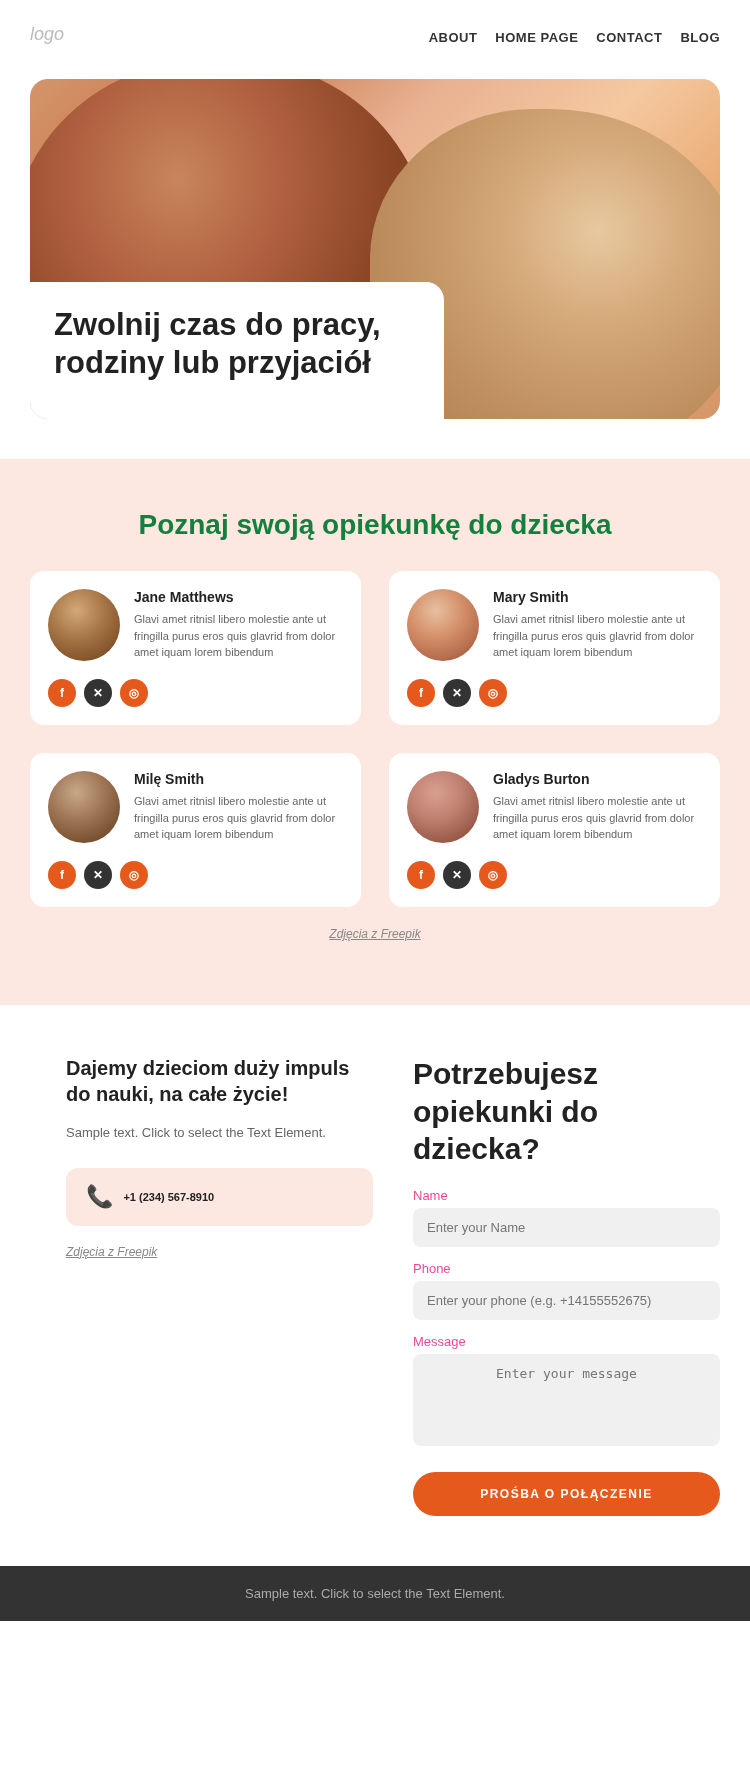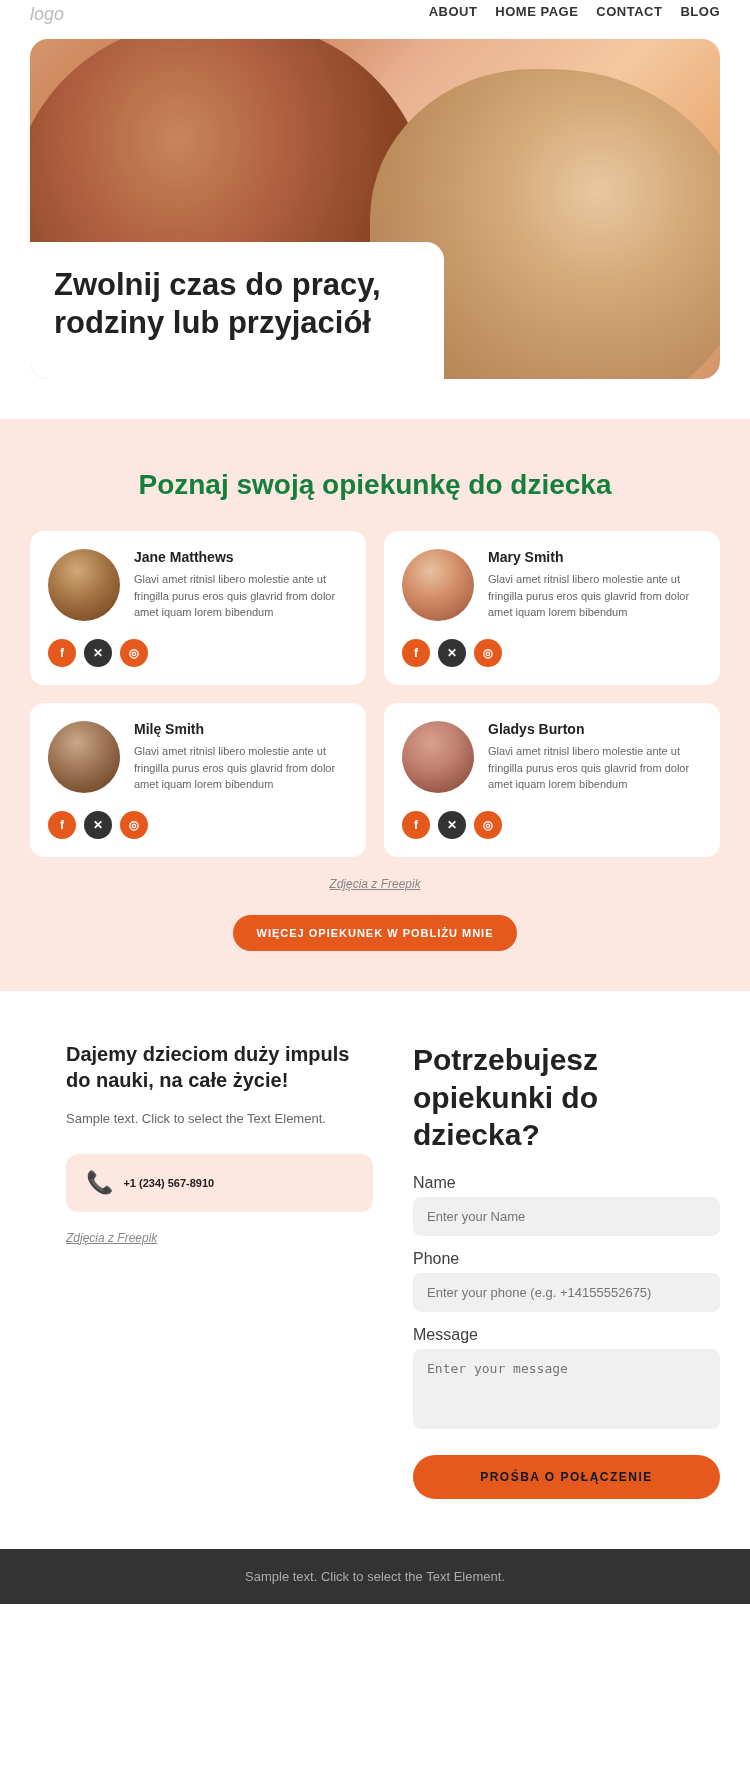--- a/index.html
+++ b/index.html
@@ -2,22 +2,22 @@
 <html><head>
   <meta charset="utf-8">
   <style>
     * { box-sizing: border-box; margin: 0; padding: 0; }
     body { font-family: 'Segoe UI', Arial, sans-serif; width: 750px; margin: 0 auto; background: #fff; }
 
     
     nav {
       display: flex;
       justify-content: space-between;
-      align-items: flex-start;
-      padding: 4px 30px;
+      align-items: flex-end;
+      padding: 24px 30px;
       background: #fff;
     }
     .logo { color: #bbb; font-size: 18px; font-style: italic; }
     .nav-links { display: flex; gap: 18px; }
     .nav-links a {
       text-decoration: none;
       color: #333;
       font-size: 13px;
       font-weight: 600;
       letter-spacing: 0.5px;
@@ -91,21 +91,21 @@
     .section-babysitters h2 {
       text-align: center;
       font-size: 28px;
       font-weight: 800;
       color: #15803d;
       margin-bottom: 30px;
     }
     .cards-grid {
       display: grid;
       grid-template-columns: 1fr 1fr;
-      gap: 18px;
+      gap: 28px;
       margin-bottom: 20px;
     }
     .card {
       background: #fff;
       border-radius: 14px;
       padding: 18px;
       display: flex;
       flex-direction: column;
     }
     .card-top {
@@ -221,41 +221,41 @@
       font-weight: 800;
       color: #222;
       line-height: 1.25;
       margin-bottom: 20px;
     }
     .form-group {
       margin-bottom: 14px;
     }
     .form-group label {
       display: block;
-      font-size: 16px;
-      color: #404040;
+      font-size: 13px;
+      color: #ec4899;
       margin-bottom: 5px;
     }
     .form-group input,
     .form-group textarea {
       width: 100%;
       background: #f0f0f0;
       border: none;
       border-radius: 8px;
       padding: 12px 14px;
       font-size: 13px;
       color: #999;
       outline: none;
       resize: none;
     }
-    .form-group textarea { height: 80px; }
+    .form-group textarea { height: 92px; text-align: center; }
     .btn-orange-full {
       width: 100%;
       background: #e55a1c;
-      color: #0f172a;
+      color: #ffffff;
       border: none;
       border-radius: 30px;
       padding: 15px;
       font-size: 12px;
       font-weight: 700;
       letter-spacing: 1.5px;
       cursor: pointer;
       text-transform: uppercase;
       margin-top: 8px;
     }
@@ -350,23 +350,20 @@
       <div class="social-icons">
         <div class="social-icon si-fb">f</div>
         <div class="social-icon si-x">✕</div>
         <div class="social-icon si-ig">◎</div>
       </div>
     </div>
 
   </div>
 
   <p class="freepik-credit">Zdjęcia z Freepik</p>
-  <div class="center">
-    <button class="btn-orange">WIĘCEJ OPIEKUNEK W POBLIŻU MNIE</button>
-  </div>
 </section>
 
 <section class="section-contact">
 
   <div class="contact-left">
     <h2>Dajemy dzieciom duży impuls do nauki, na całe życie!</h2>
     <p>Sample text. Click to select the Text Element.</p>
     <div class="phone-box">
       <span class="phone-icon">📞</span>
       <span class="phone-number">+1 (234) 567-8910</span>

